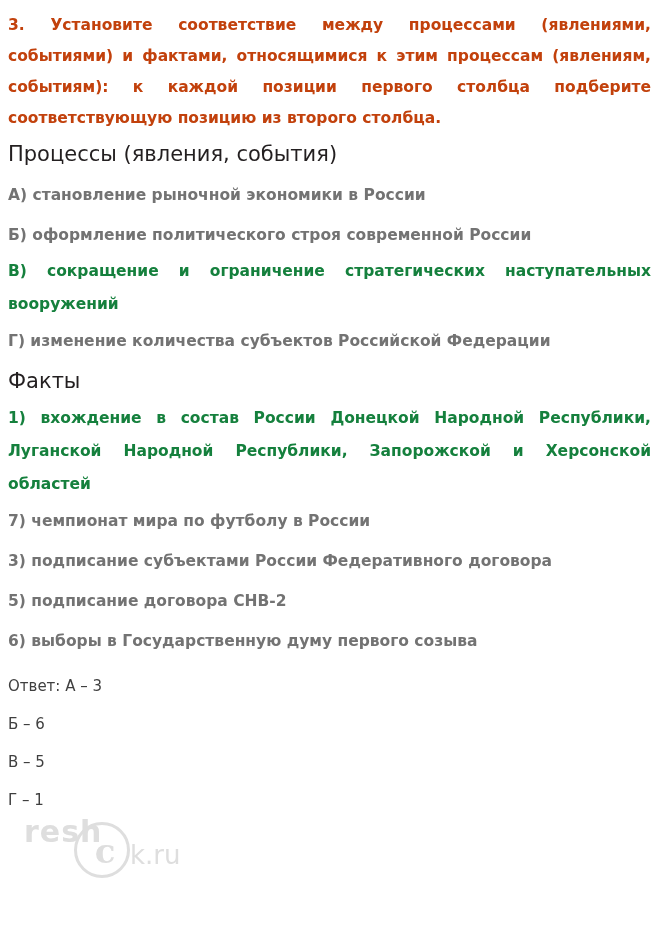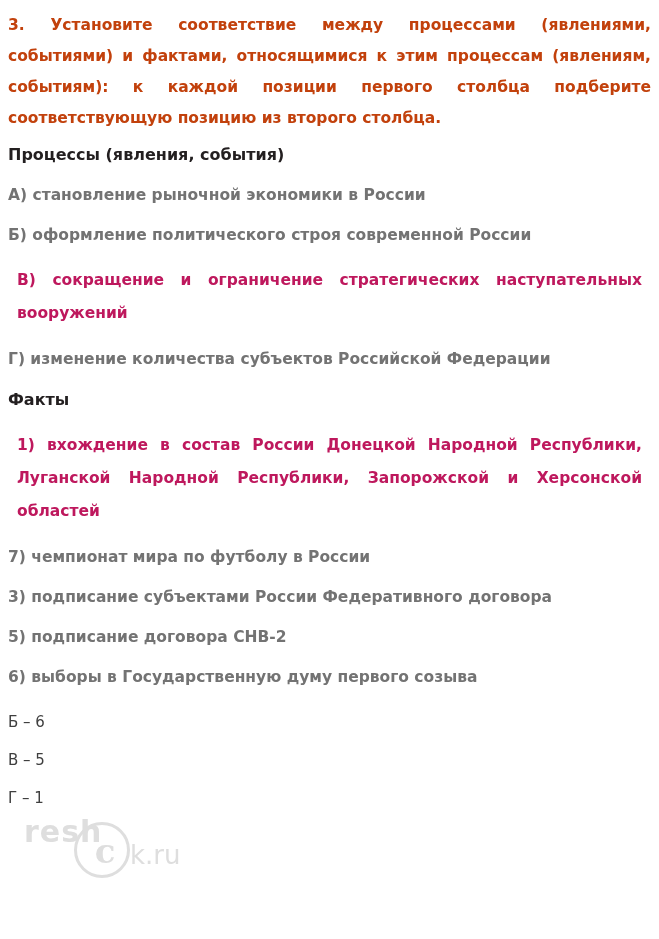--- a/index.html
+++ b/index.html
@@ -100,35 +100,35 @@
     padding: 0;
     font-size: 15.5px;
     line-height: 40px;
     font-weight: 700;
     color: #737373;
   }
   p.just {
     text-align: justify;
     text-align-last: left;
     line-height: 33px;
-    margin: 9px;
+    margin: 0;
     padding: 0;
     font-size: 15.5px;
     font-weight: 700;
-    color: #be185d;
+    color: #15803d;
   }
   p.just.tight {
     line-height: 33px;
   }
 
   .heading {
     margin: 0;
-    font-size: 16px;
+    font-size: 21px;
     line-height: 41px;
-    font-weight: 700;
+    font-weight: 400;
   }
 
   .answers {
     margin-top: 6px;
   }
   p.ans {
     margin: 0;
     padding: 0;
     font-size: 15px;
     line-height: 38px;
@@ -163,19 +163,20 @@
 
     <p class="heading">Факты</p>
 
     <p class="just">1) вхождение в состав России Донецкой Народной Республики, Луганской Народной Республики, Запорожской и Херсонской областей</p>
     <p class="line">7) чемпионат мира по футболу в России</p>
     <p class="line">3) подписание субъектами России Федеративного договора</p>
     <p class="line">5) подписание договора СНВ-2</p>
     <p class="line">6) выборы в Государственную думу первого созыва</p>
 
     <div class="answers">
+      <p class="ans">Ответ: А – 3</p>
       <p class="ans">Б – 6</p>
       <p class="ans">В – 5</p>
       <p class="ans">Г – 1</p>
     </div>
 
   </div>
 </div>
 
 </body></html>

